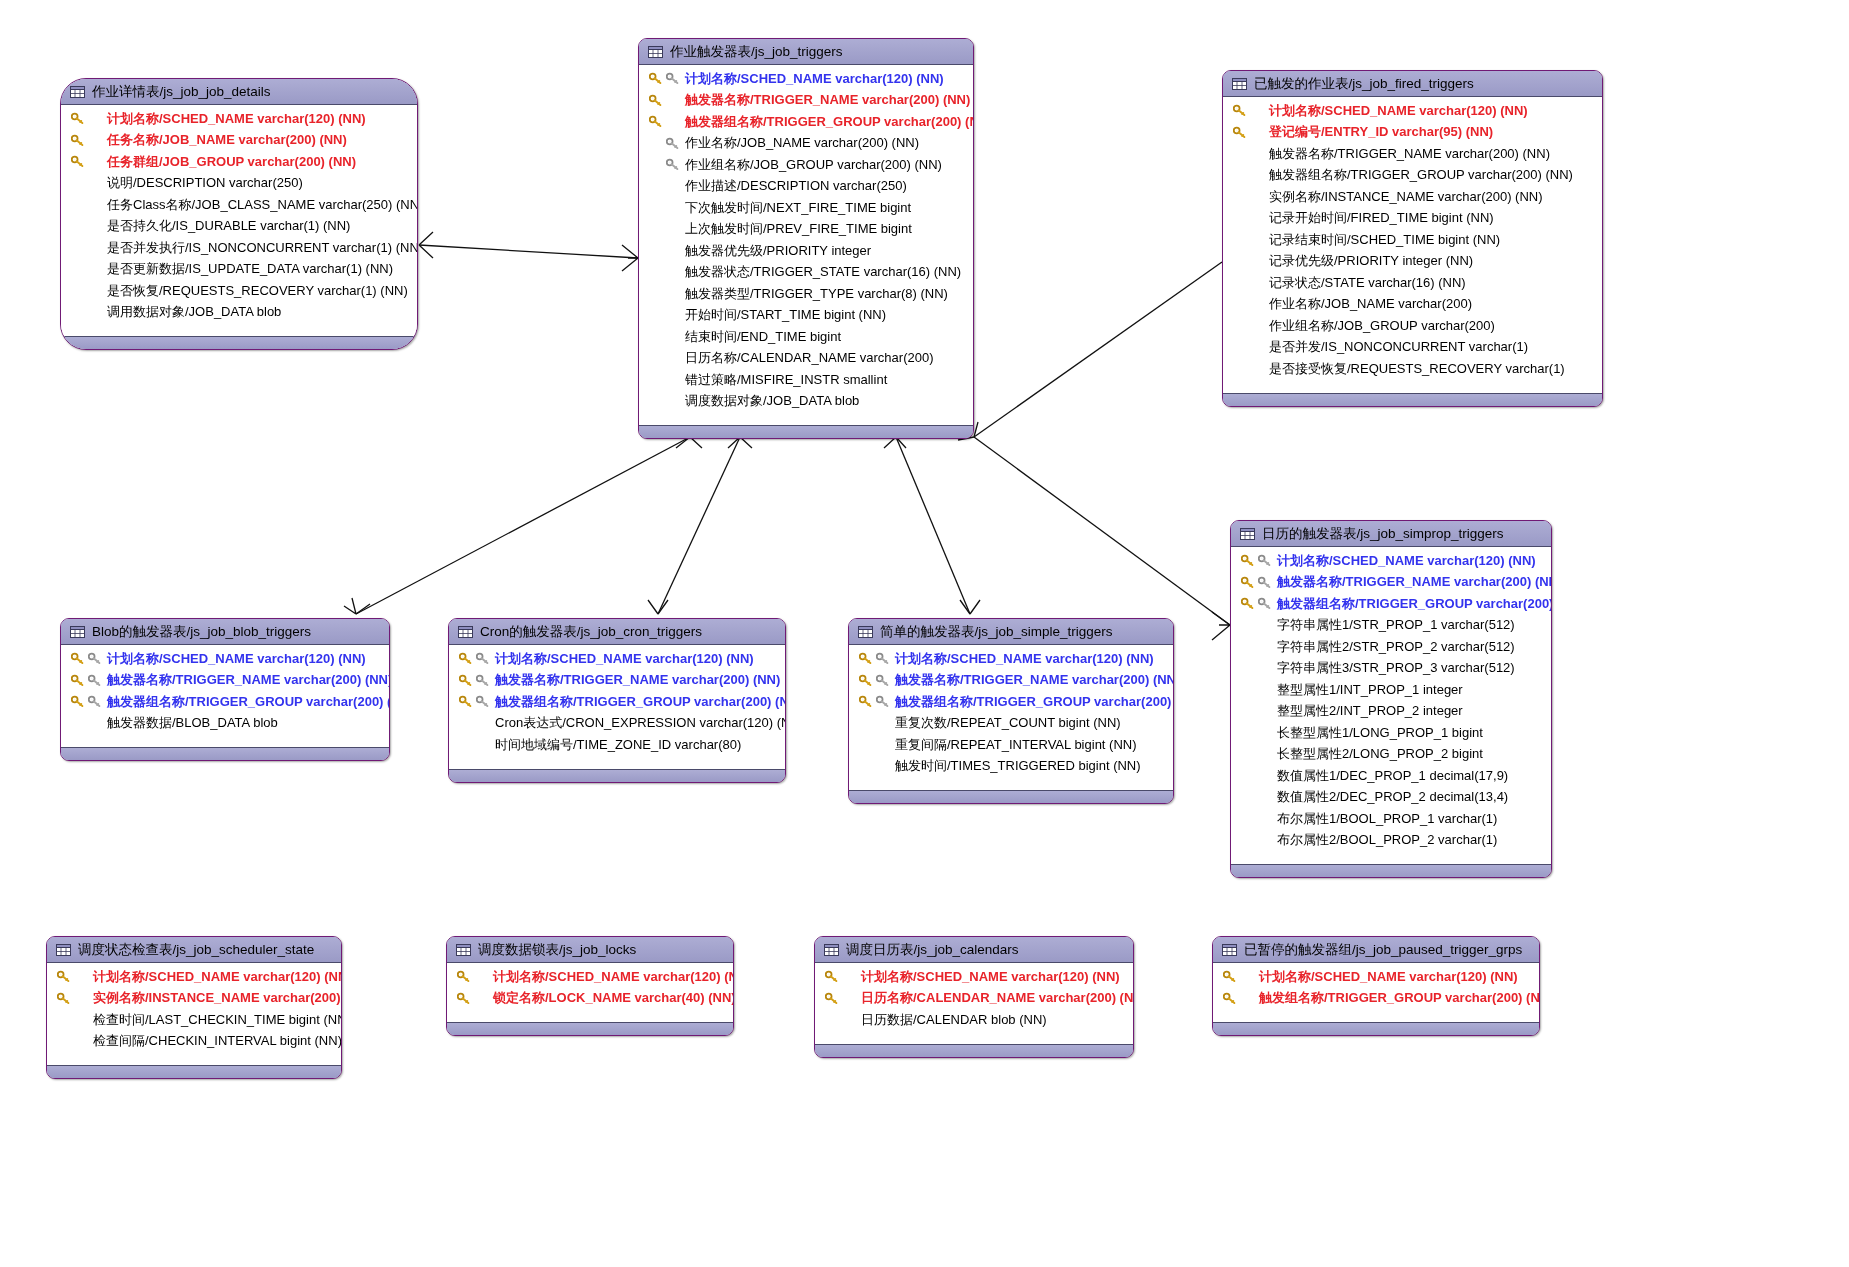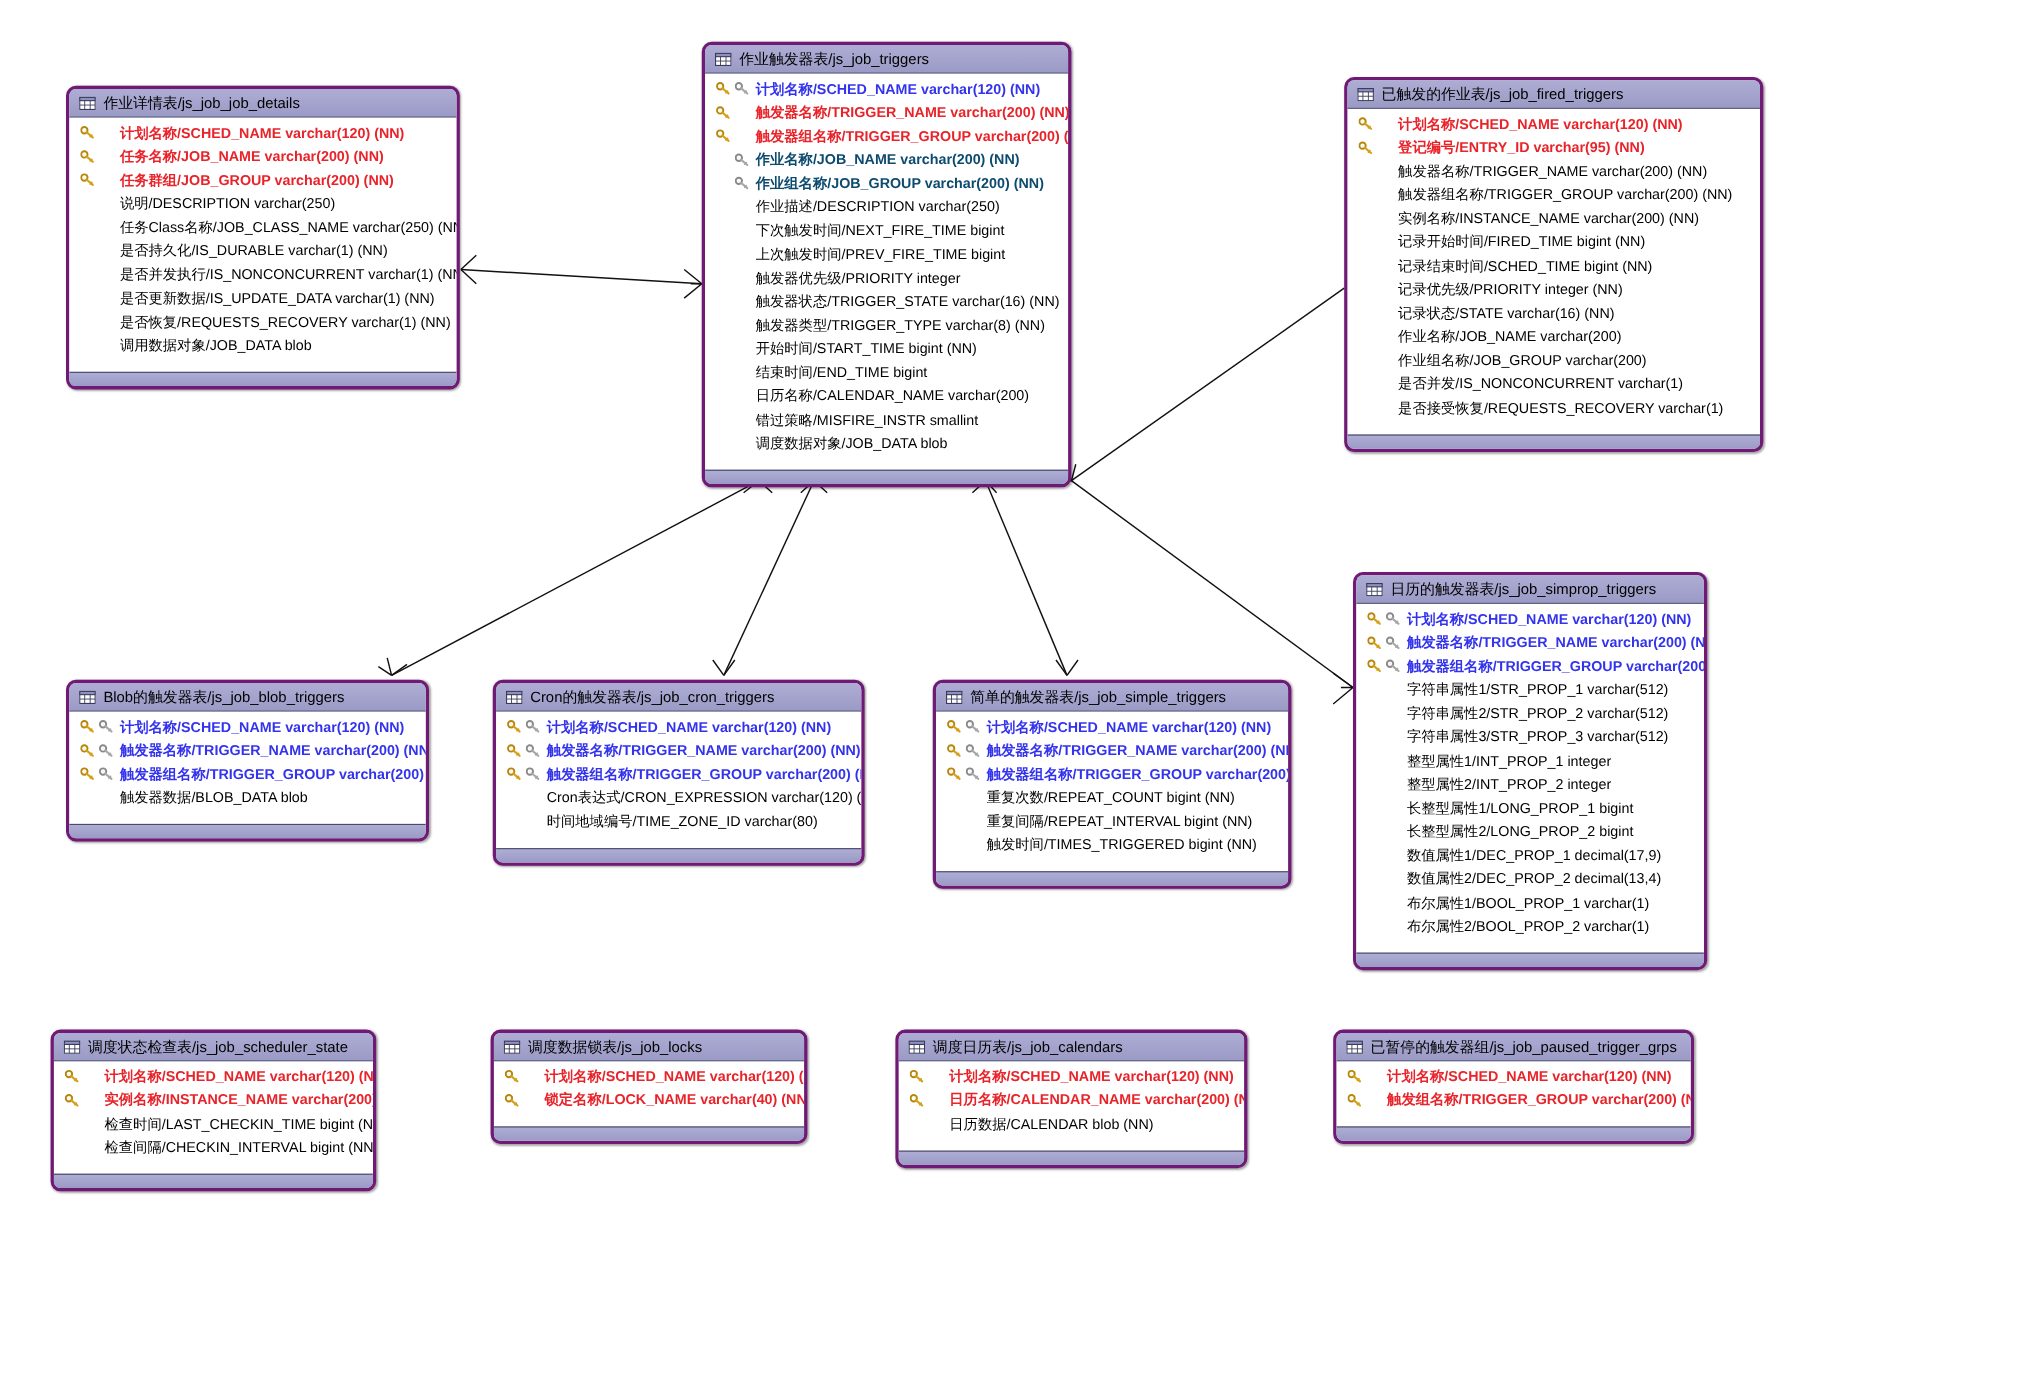--- a/index.html
+++ b/index.html
@@ -10,21 +10,21 @@
     font-family:"Liberation Sans", sans-serif;
     position:relative;
     overflow:hidden;
   }
   #canvas { position:absolute; inset:0; }
   svg.links { position:absolute; left:0; top:0; width:1849px; height:1267px; pointer-events:none; }
 
   .entity {
     position:absolute;
     background:#ffffff;
-    border:3px solid #701a75;
+    border:1px solid #701a75;
     border-radius:9px;
     box-shadow:1px 1px 2px rgba(0,0,0,0.35);
     overflow:hidden;
   }
   .entity-header {
     background:#a0a0cc;
     background-image:linear-gradient(#adadd4,#9a9ac6);
     border-bottom:1px solid #4a4a6a;
     height:26px;
     display:flex;
@@ -48,21 +48,21 @@
     align-items:center;
     height:21.5px;
     padding-left:8px;
     font-size:13px;
     white-space:nowrap;
   }
   .keyslot { width:17px; flex:0 0 17px; display:flex; align-items:center; justify-content:center; }
   .field-label { margin-left:4px; }
   .c-pk  { color:#e8232a; font-weight:bold; }
   .c-pkfk{ color:#3333ee; font-weight:bold; }
-  .c-fk  { color:#0c4a6e; font-weight:bold; }
+  .c-fk  { color:#000000; font-weight:normal; }
   .c-n   { color:#000000; font-weight:normal; }
 
   
   .tbl-icon { width:15px; height:12px; flex:0 0 15px; position:relative; }
   
   .key { width:14px; height:13px; }
 </style>
 </head>
 <body>
 
@@ -88,21 +88,21 @@
       <path d="M 740 437 L 658 614"></path>
       <path d="M 658 614 L 648 600 M 658 614 L 668 600"></path>
       <path d="M 740 437 L 728 448 M 740 437 L 752 448"></path>
 
       <path d="M 896 437 L 970 614"></path>
       <path d="M 970 614 L 960 600 M 970 614 L 980 600"></path>
       <path d="M 896 437 L 884 448 M 896 437 L 906 448"></path>
     </g>
   </svg>
 
-<div class="entity" style="left: 60px; top: 78px; width: 358px;">
+<div class="entity" style="left: 60px; top: 78px; width: 358px; border-radius: 26px;">
       <div class="entity-header">
         <span class="tbl-icon"><svg viewBox="0 0 15 12" width="15" height="12" xmlns="http://www.w3.org/2000/svg">
             <rect x="0.5" y="0.5" width="14" height="11" fill="#ffffff" stroke="#3a3a5a"></rect>
             <rect x="0.5" y="0.5" width="14" height="3" fill="#8f8fc0" stroke="#3a3a5a"></rect>
             <line x1="5" y1="3.5" x2="5" y2="11.5" stroke="#3a3a5a" stroke-width="0.8"></line>
             <line x1="10" y1="3.5" x2="10" y2="11.5" stroke="#3a3a5a" stroke-width="0.8"></line>
             <line x1="0.5" y1="7.5" x2="14.5" y2="7.5" stroke="#3a3a5a" stroke-width="0.8"></line>
           </svg></span>
         <span>作业详情表/js_job_job_details</span>
       </div>

